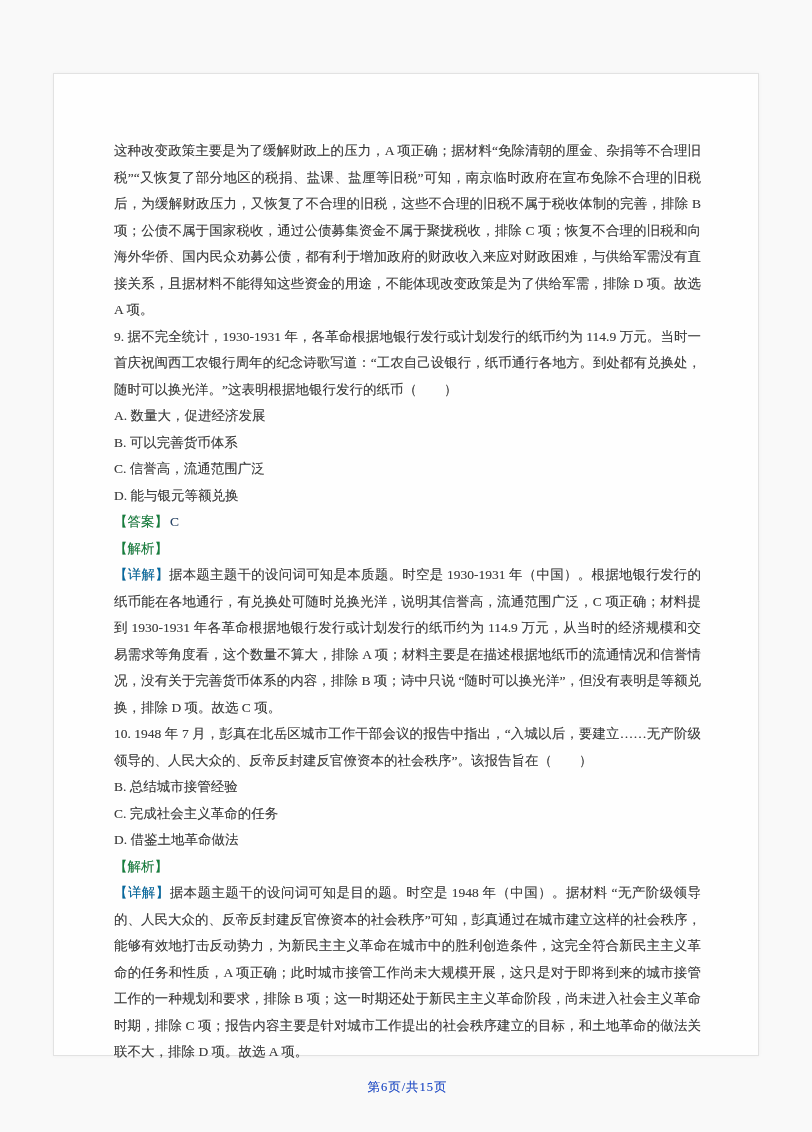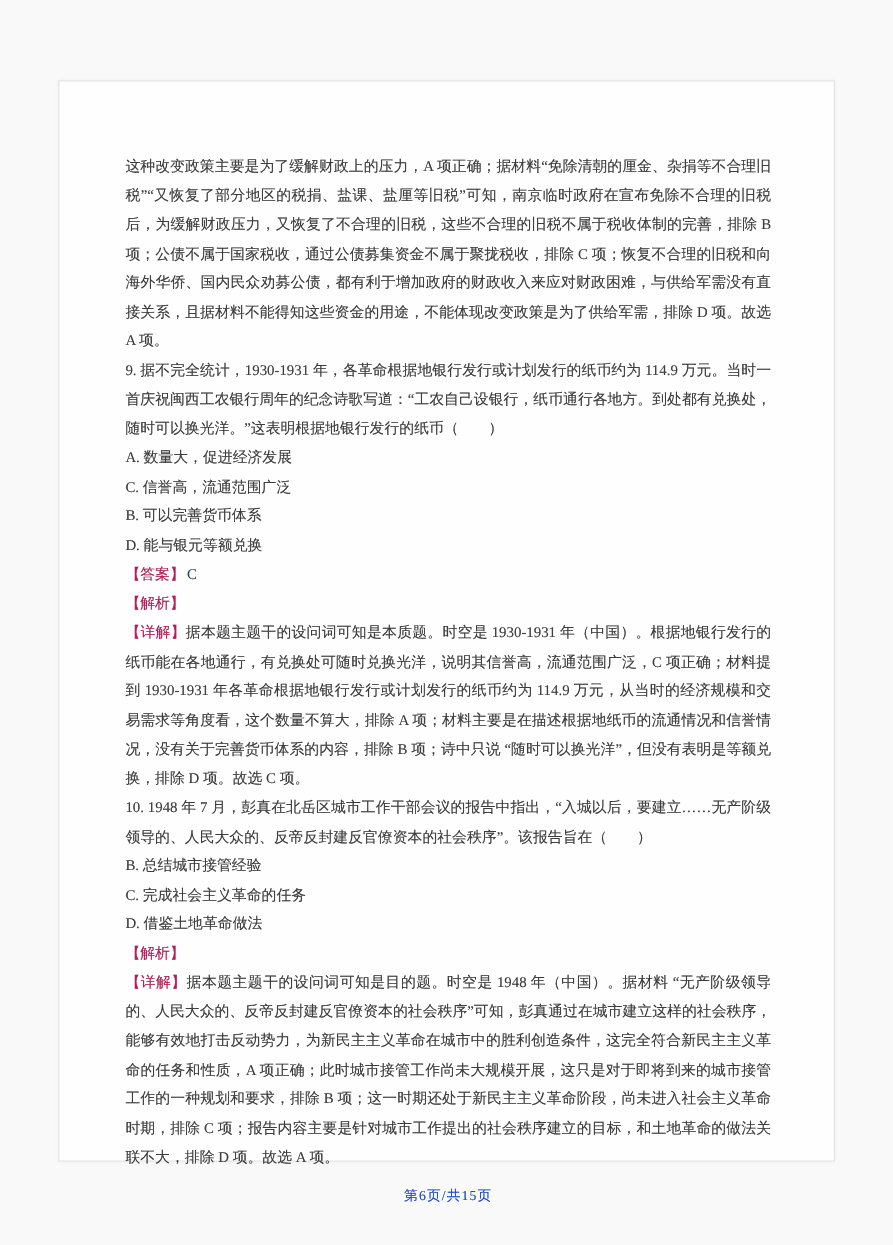--- a/index.html
+++ b/index.html
@@ -29,23 +29,23 @@
     text-align: justify;
     text-shadow: 0 0 0.6px rgba(70,70,70,0.45);
   }
   p.block { margin: 0; }
   .options {
     display: grid;
     grid-template-columns: 1fr;
   }
   .option { line-height: 26.5px; }
   .ans-line { line-height: 26.5px; }
-  .label-blue { color: #be185d; }
+  .label-blue { color: #15803d; }
   .ans-letter { color: #27466b; margin-left: 2px; }
-  .detail-label { color: #be185d; }
+  .detail-label { color: #0369a1; }
   .footer {
     margin-top: 8px;
     text-align: center;
     font-size: 12.5px;
     color: #1d4ed8;
     letter-spacing: 1px;
   }
 </style>
 </head>
 <body>
@@ -55,22 +55,22 @@
     <div class="paper-inner">
 
       <p class="block">这种改变政策主要是为了缓解财政上的压力，A 项正确；据材料“免除清朝的厘金、杂捐等不合理旧税”“又恢复了部分地区的税捐、盐课、盐厘等旧税”可知，南京临时政府在宣布免除不合理的旧税后，为缓解财政压力，又恢复了不合理的旧税，这些不合理的旧税不属于税收体制的完善，排除 B 项；公债不属于国家税收，通过公债募集资金不属于聚拢税收，排除 C 项；恢复不合理的旧税和向海外华侨、国内民众劝募公债，都有利于增加政府的财政收入来应对财政困难，与供给军需没有直接关系，且据材料不能得知这些资金的用途，不能体现改变政策是为了供给军需，排除 D 项。故选 A 项。</p>
 
       <p class="block">
         <span>9.</span>
         <span>据不完全统计，1930-1931 年，各革命根据地银行发行或计划发行的纸币约为 114.9 万元。当时一首庆祝闽西工农银行周年的纪念诗歌写道：“工农自己设银行，纸币通行各地方。到处都有兑换处，随时可以换光洋。”这表明根据地银行发行的纸币（　　）</span>
       </p>
       <div class="options">
         <div class="option">A. 数量大，促进经济发展</div>
+        <div class="option">B. 可以完善货币体系</div>
         <div class="option">C. 信誉高，流通范围广泛</div>
-        <div class="option">B. 可以完善货币体系</div>
         <div class="option">D. 能与银元等额兑换</div>
       </div>
       <div class="ans-line">
         <span class="label-blue">【答案】</span><span class="ans-letter">C</span>
       </div>
       <div class="ans-line">
         <span class="label-blue">【解析】</span>
       </div>
       <p class="block">
         <span class="detail-label">【详解】</span><span>据本题主题干的设问词可知是本质题。时空是 1930-1931 年（中国）。根据地银行发行的纸币能在各地通行，有兑换处可随时兑换光洋，说明其信誉高，流通范围广泛，C 项正确；材料提到 1930-1931 年各革命根据地银行发行或计划发行的纸币约为 114.9 万元，从当时的经济规模和交易需求等角度看，这个数量不算大，排除 A 项；材料主要是在描述根据地纸币的流通情况和信誉情况，没有关于完善货币体系的内容，排除 B 项；诗中只说 “随时可以换光洋”，但没有表明是等额兑换，排除 D 项。故选 C 项。</span>

